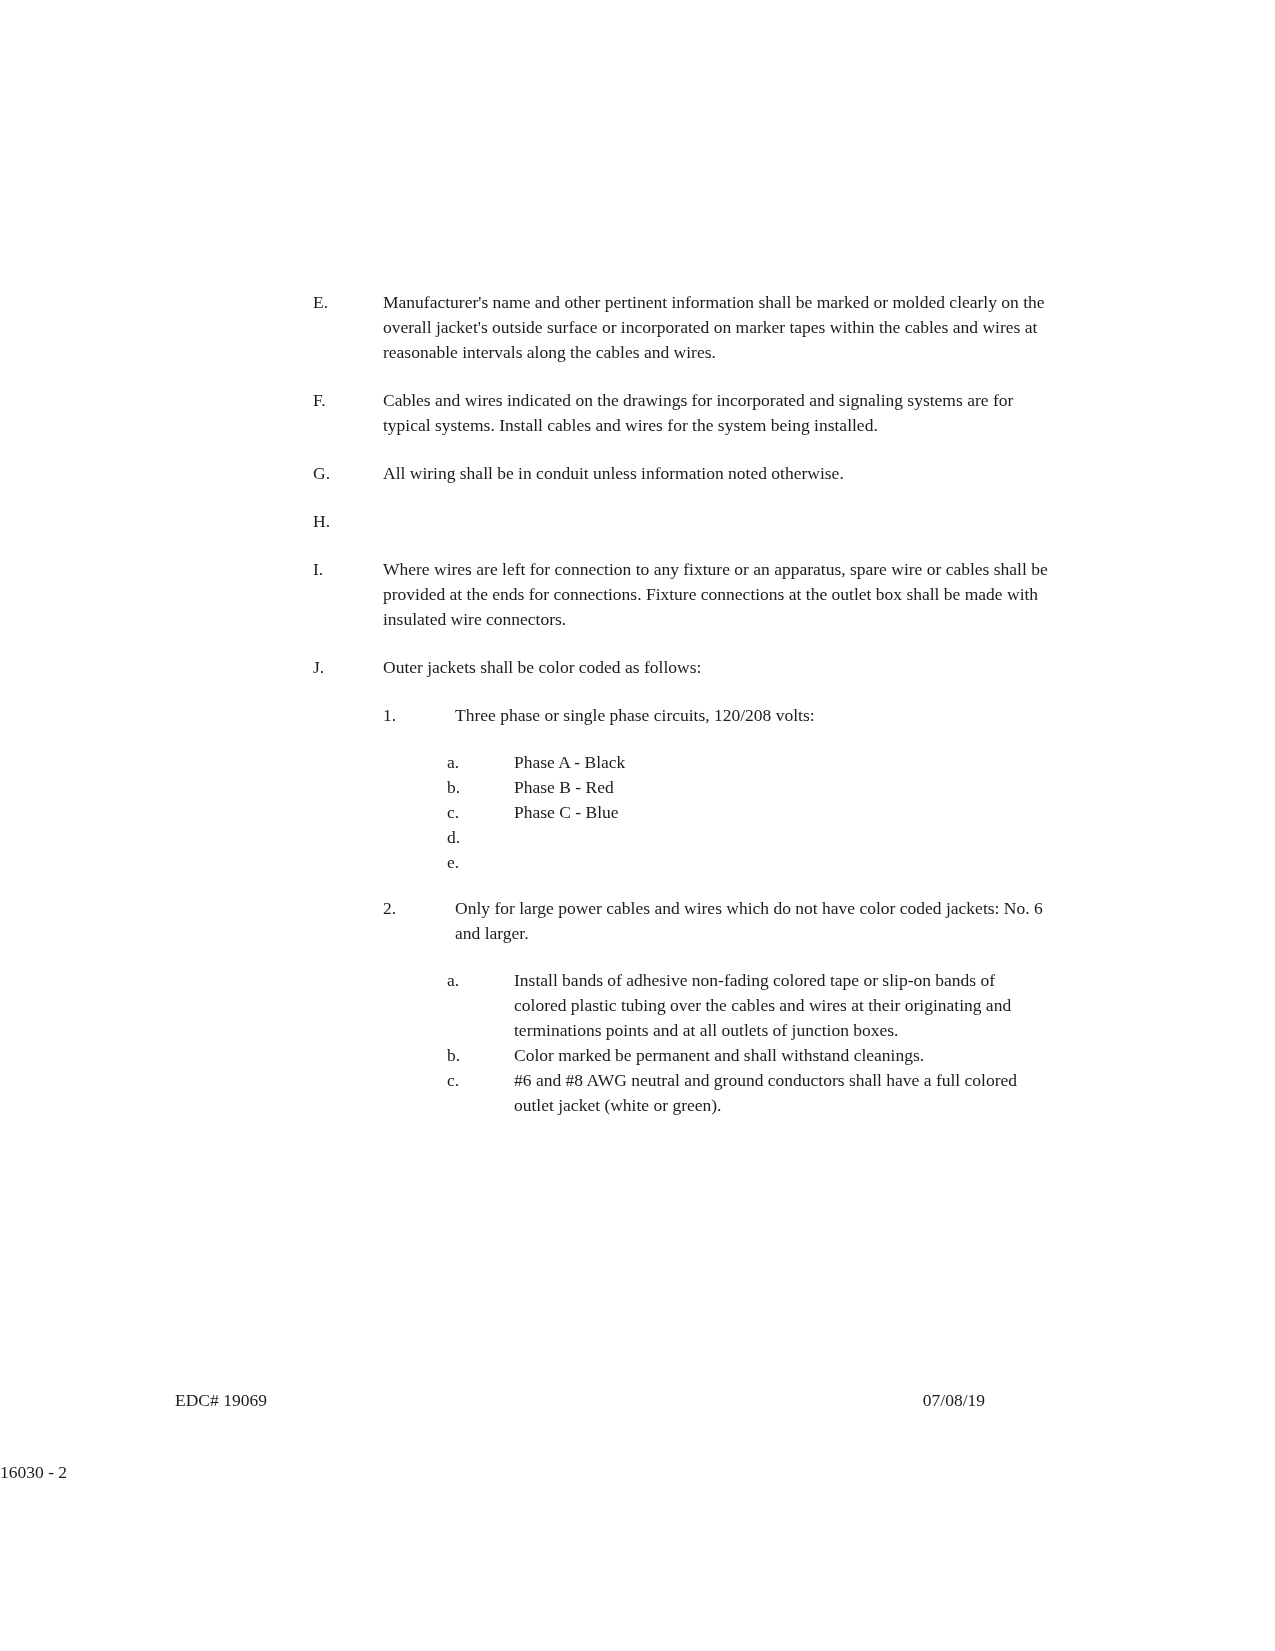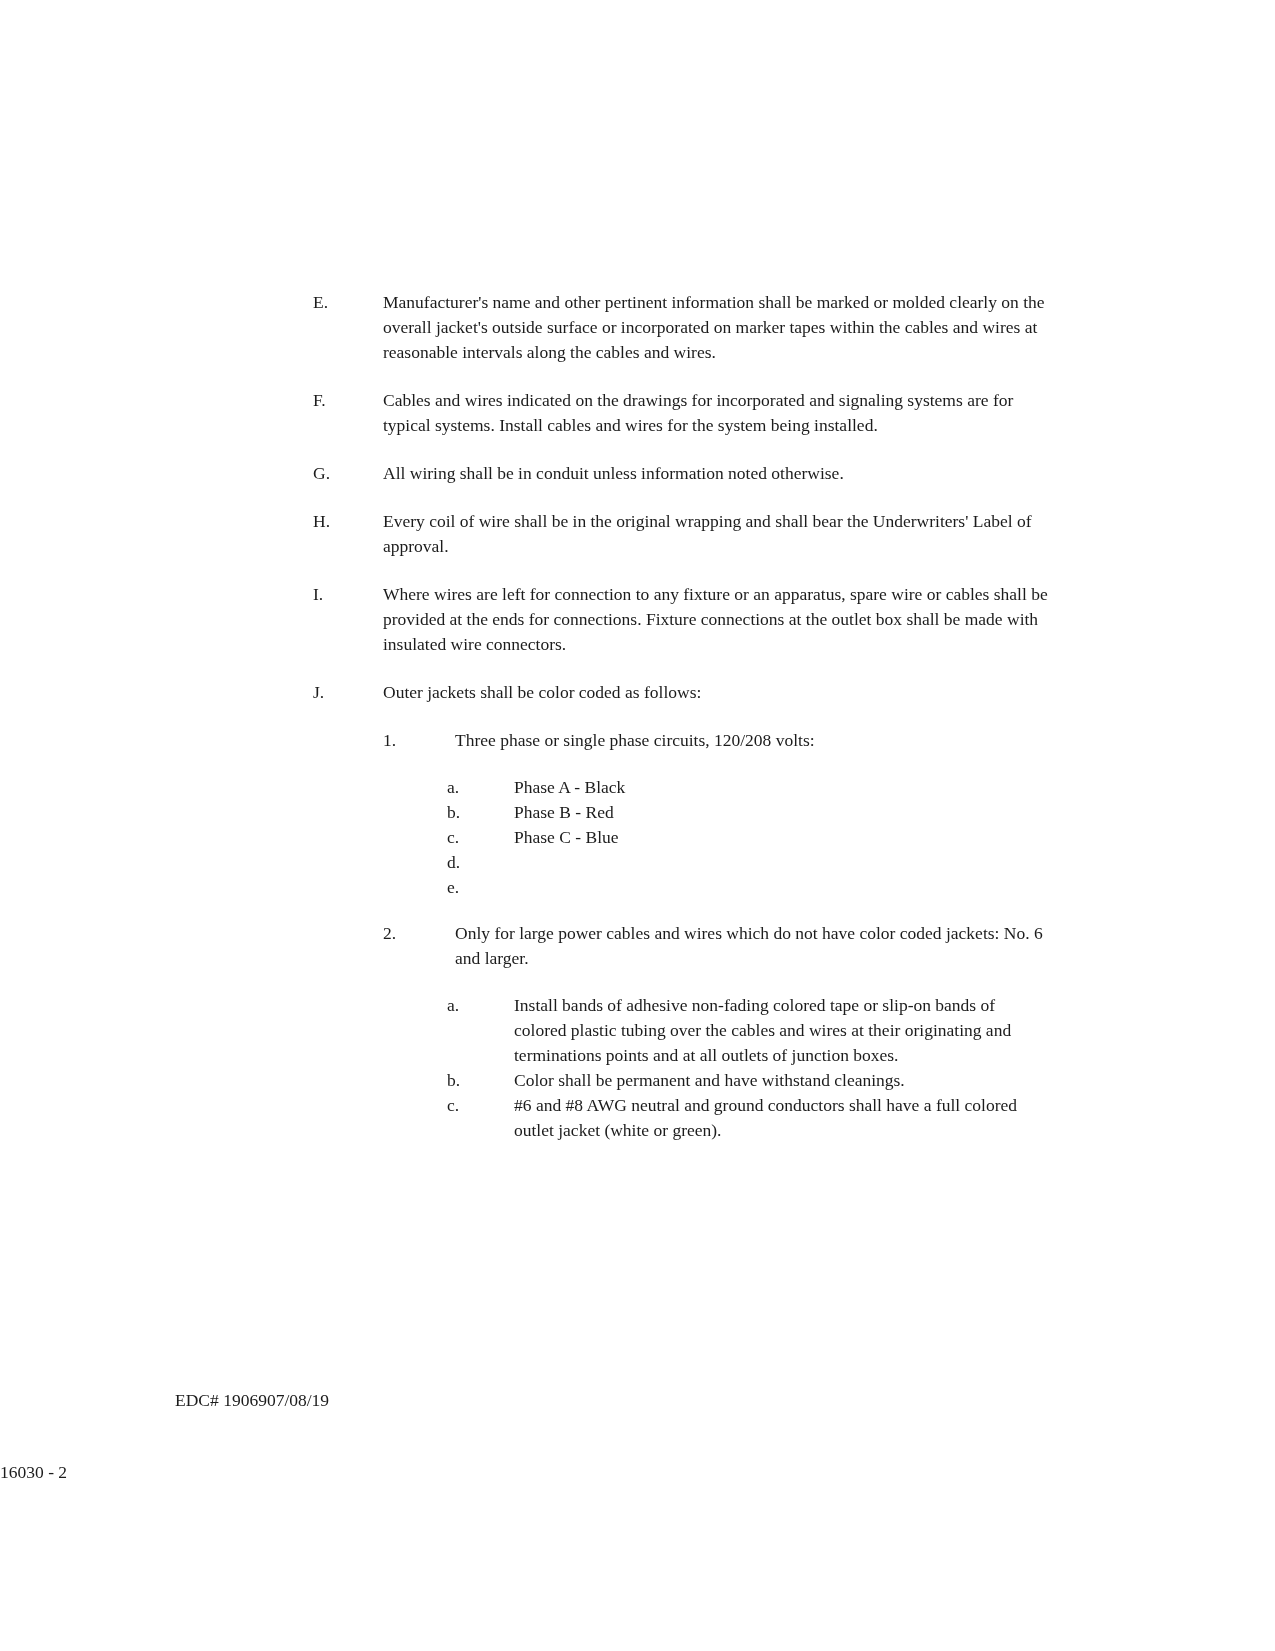--- a/index.html
+++ b/index.html
@@ -31,20 +31,21 @@
   .l3 { margin-left: 134px; }
   .l3 > .lbl { width: 67px; flex: none; }
   .l3 > .txt { width: 534px; }
   .l3-group { margin-bottom: 21px; }
   .footer-row {
     position: absolute;
     top: 1388px;
     left: 175px;
     width: 810px;
     display: flex;
+    justify-content: space-between;
   }
   .page-number-row {
     position: absolute;
     top: 1460px;
     left: 0;
     width: 1240px;
   }
 </style>
 </head>
 <body>
@@ -62,21 +63,20 @@
       <p class="txt">Cables and wires indicated on the drawings for incorporated and signaling systems are for typical systems.  Install cables and wires for the system being installed.</p>
     </div>
 
     <div class="row l1">
       <span class="lbl">G.</span>
       <p class="txt">All wiring shall be in conduit unless information noted otherwise.</p>
     </div>
 
     <div class="row l1">
       <span class="lbl">H.</span>
-      <p class="txt">Every coil of wire shall be in the original wrapping and shall bear the Underwriters' Label of approval.</p>
     </div>
 
     <div class="row l1">
       <span class="lbl">I.</span>
       <p class="txt">Where wires are left for connection to any fixture or an apparatus, spare wire or cables shall be provided at the ends for connections.  Fixture connections at the outlet box shall be made with insulated wire connectors.</p>
     </div>
 
     <div class="row l1">
       <span class="lbl">J.</span>
       <p class="txt">Outer jackets shall be color coded as follows:</p>
@@ -113,21 +113,21 @@
       <p class="txt">Only for large power cables and wires which do not have color coded jackets:  No. 6 and larger.</p>
     </div>
 
     <div class="l3-group">
       <div class="row l3">
         <span class="lbl">a.</span>
         <p class="txt">Install bands of adhesive non-fading colored tape or slip-on bands of colored plastic tubing over the cables and wires at their originating and terminations points and at all outlets of junction boxes.</p>
       </div>
       <div class="row l3">
         <span class="lbl">b.</span>
-        <p class="txt">Color shall be permanent and have withstand cleanings.</p>
+        <p class="txt">Color marked be permanent and shall withstand cleanings.</p>
       </div>
       <div class="row l3">
         <span class="lbl">c.</span>
         <p class="txt">#6 and  #8 AWG neutral and ground conductors shall have a full colored outlet jacket (white or green).</p>
       </div>
     </div>
 
   </div>
 
   <div class="footer-row">

